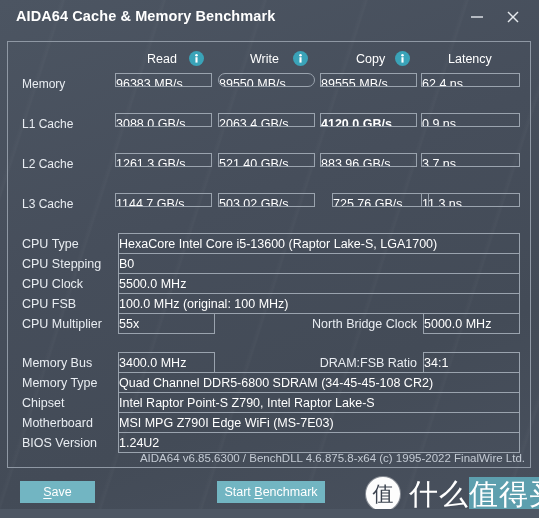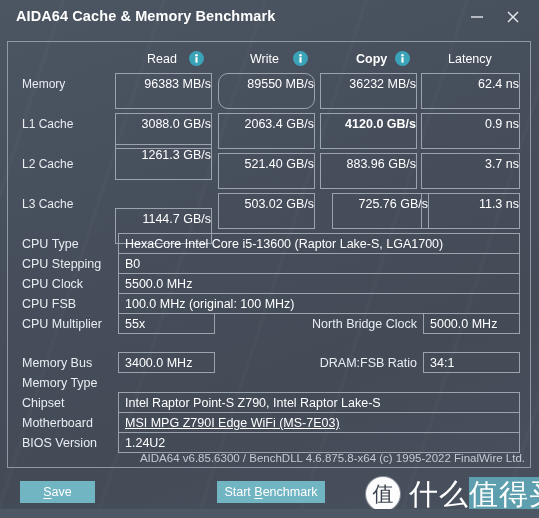--- a/index.html
+++ b/index.html
@@ -93,25 +93,25 @@
   .rowlabel {
     position: absolute;
     left: 22px;
     font-size: 12px;
     color: #e9edf2;
     white-space: nowrap;
   }
 
   .vbox {
     position: absolute;
-    height: 36px;
+    height: 14px;
     line-height: 21px;
     box-sizing: border-box;
     border: 1px solid #9aa3ae;
-    text-align: right;
+    text-align: left;
     font-size: 12.5px;
     color: #ffffff;
     white-space: nowrap;
     overflow: hidden;
   }
 
   
   .fieldlabel {
     position: absolute;
     left: 22px;
@@ -120,21 +120,20 @@
     white-space: nowrap;
   }
   .fieldbox {
     position: absolute;
     height: 21px;
     line-height: 20px;
     box-sizing: border-box;
     border: 1px solid #9aa3ae;
     font-size: 12.5px;
     color: #ffffff;
-    padding-left: 6px;
     white-space: nowrap;
     overflow: hidden;
   }
   .inline-label {
     position: absolute;
     font-size: 12.5px;
     color: #e9edf2;
     white-space: nowrap;
     text-align: right;
   }
@@ -240,50 +239,50 @@
   </div>
 
   <div class="col-head" style="left:250px; top:52px;">Write</div>
   <div class="info-icon" style="left:293px; top:51px;">
     <svg width="15" height="15" viewBox="0 0 15 15">
       <circle cx="7.5" cy="4.2" r="1.25" fill="#ffffff"></circle>
       <rect x="6.45" y="6.2" width="2.1" height="5.4" fill="#ffffff"></rect>
     </svg>
   </div>
 
-  <div class="col-head" style="left:356px; top:52px;font-weight:bold;">Copy</div>
+  <div class="col-head" style="left:356px; top:52px;">Copy</div>
   <div class="info-icon" style="left:395px; top:51px;">
     <svg width="15" height="15" viewBox="0 0 15 15">
       <circle cx="7.5" cy="4.2" r="1.25" fill="#ffffff"></circle>
       <rect x="6.45" y="6.2" width="2.1" height="5.4" fill="#ffffff"></rect>
     </svg>
   </div>
 
   <div class="col-head" style="left:448px; top:52px;">Latency</div>
 
   <div class="rowlabel" style="top:77px;">Memory</div>
   <div class="vbox" style="left:115px; top:73px; width:97px;">96383 MB/s</div>
   <div class="vbox" style="left:218px; top:73px; width:97px;border-radius:10px;">89550 MB/s</div>
-  <div class="vbox" style="left:320px; top:73px; width:97px;">36232 MB/s</div>
+  <div class="vbox" style="left:320px; top:73px; width:97px;">89555 MB/s</div>
   <div class="vbox" style="left:421px; top:73px; width:99px;">62.4 ns</div>
 
   <div class="rowlabel" style="top:117px;">L1 Cache</div>
   <div class="vbox" style="left:115px; top:113px; width:97px;">3088.0 GB/s</div>
   <div class="vbox" style="left:218px; top:113px; width:97px;">2063.4 GB/s</div>
   <div class="vbox" style="left:320px; top:113px; width:97px;font-weight:bold;">4120.0 GB/s</div>
   <div class="vbox" style="left:421px; top:113px; width:99px;">0.9 ns</div>
 
   <div class="rowlabel" style="top:157px;">L2 Cache</div>
-  <div class="vbox" style="left:115px; top:144px; width:97px;">1261.3 GB/s</div>
+  <div class="vbox" style="left:115px; top:153px; width:97px;">1261.3 GB/s</div>
   <div class="vbox" style="left:218px; top:153px; width:97px;">521.40 GB/s</div>
   <div class="vbox" style="left:320px; top:153px; width:97px;">883.96 GB/s</div>
   <div class="vbox" style="left:421px; top:153px; width:99px;">3.7 ns</div>
 
   <div class="rowlabel" style="top:197px;">L3 Cache</div>
-  <div class="vbox" style="left:115px; top:208px; width:97px;">1144.7 GB/s</div>
+  <div class="vbox" style="left:115px; top:193px; width:97px;">1144.7 GB/s</div>
   <div class="vbox" style="left:218px; top:193px; width:97px;">503.02 GB/s</div>
   <div class="vbox" style="left:320px; top:193px; width:97px;margin-left:12px;">725.76 GB/s</div>
   <div class="vbox" style="left:421px; top:193px; width:99px;">11.3 ns</div>
 
   <div class="fieldlabel" style="top:237px;">CPU Type</div>
   <div class="fieldbox" style="left:118px; top:233px; width:402px;">HexaCore Intel Core i5-13600  (Raptor Lake-S, LGA1700)</div>
 
   <div class="fieldlabel" style="top:257px;">CPU Stepping</div>
   <div class="fieldbox" style="left:118px; top:253px; width:402px;">B0</div>
 
@@ -297,26 +296,27 @@
   <div class="fieldbox" style="left:118px; top:313px; width:97px;">55x</div>
   <div class="inline-label" style="left:280px; top:317px; width:137px;">North Bridge Clock</div>
   <div class="fieldbox" style="left:423px; top:313px; width:97px;">5000.0 MHz</div>
 
   <div class="fieldlabel" style="top:356px;">Memory Bus</div>
   <div class="fieldbox" style="left:118px; top:352px; width:97px;">3400.0 MHz</div>
   <div class="inline-label" style="left:280px; top:356px; width:137px;">DRAM:FSB Ratio</div>
   <div class="fieldbox" style="left:423px; top:352px; width:97px;">34:1</div>
 
   <div class="fieldlabel" style="top:376px;">Memory Type</div>
+  <div class="fieldbox" style="left:118px; top:372px; width:402px;">Quad Channel DDR5-6800 SDRAM  (34-45-45-108 CR2)</div>
 
   <div class="fieldlabel" style="top:396px;">Chipset</div>
   <div class="fieldbox" style="left:118px; top:392px; width:402px;">Intel Raptor Point-S Z790, Intel Raptor Lake-S</div>
 
   <div class="fieldlabel" style="top:416px;">Motherboard</div>
-  <div class="fieldbox" style="left:118px; top:412px; width:402px;text-decoration:underline;">MSI MPG Z790I Edge WiFi (MS-7E03)</div>
+  <div class="fieldbox" style="left:118px; top:412px; width:402px;">MSI MPG Z790I Edge WiFi (MS-7E03)</div>
 
   <div class="fieldlabel" style="top:436px;">BIOS Version</div>
   <div class="fieldbox" style="left:118px; top:432px; width:402px;">1.24U2</div>
 
   <div class="footer-note" style="right:14px; top:452px; bottom:auto;">AIDA64 v6.85.6300 / BenchDLL 4.6.875.8-x64  (c) 1995-2022 FinalWire Ltd.</div>
 
   <button class="btn" style="left:8px; top:481px; width:75px; height:22px;margin-left:12px;"><u>S</u><span>ave</span></button>
 
   <button class="btn" style="left:217px; top:481px; width:108px; height:22px;"><span>Start </span><u>B</u><span>enchmark</span></button>
 

